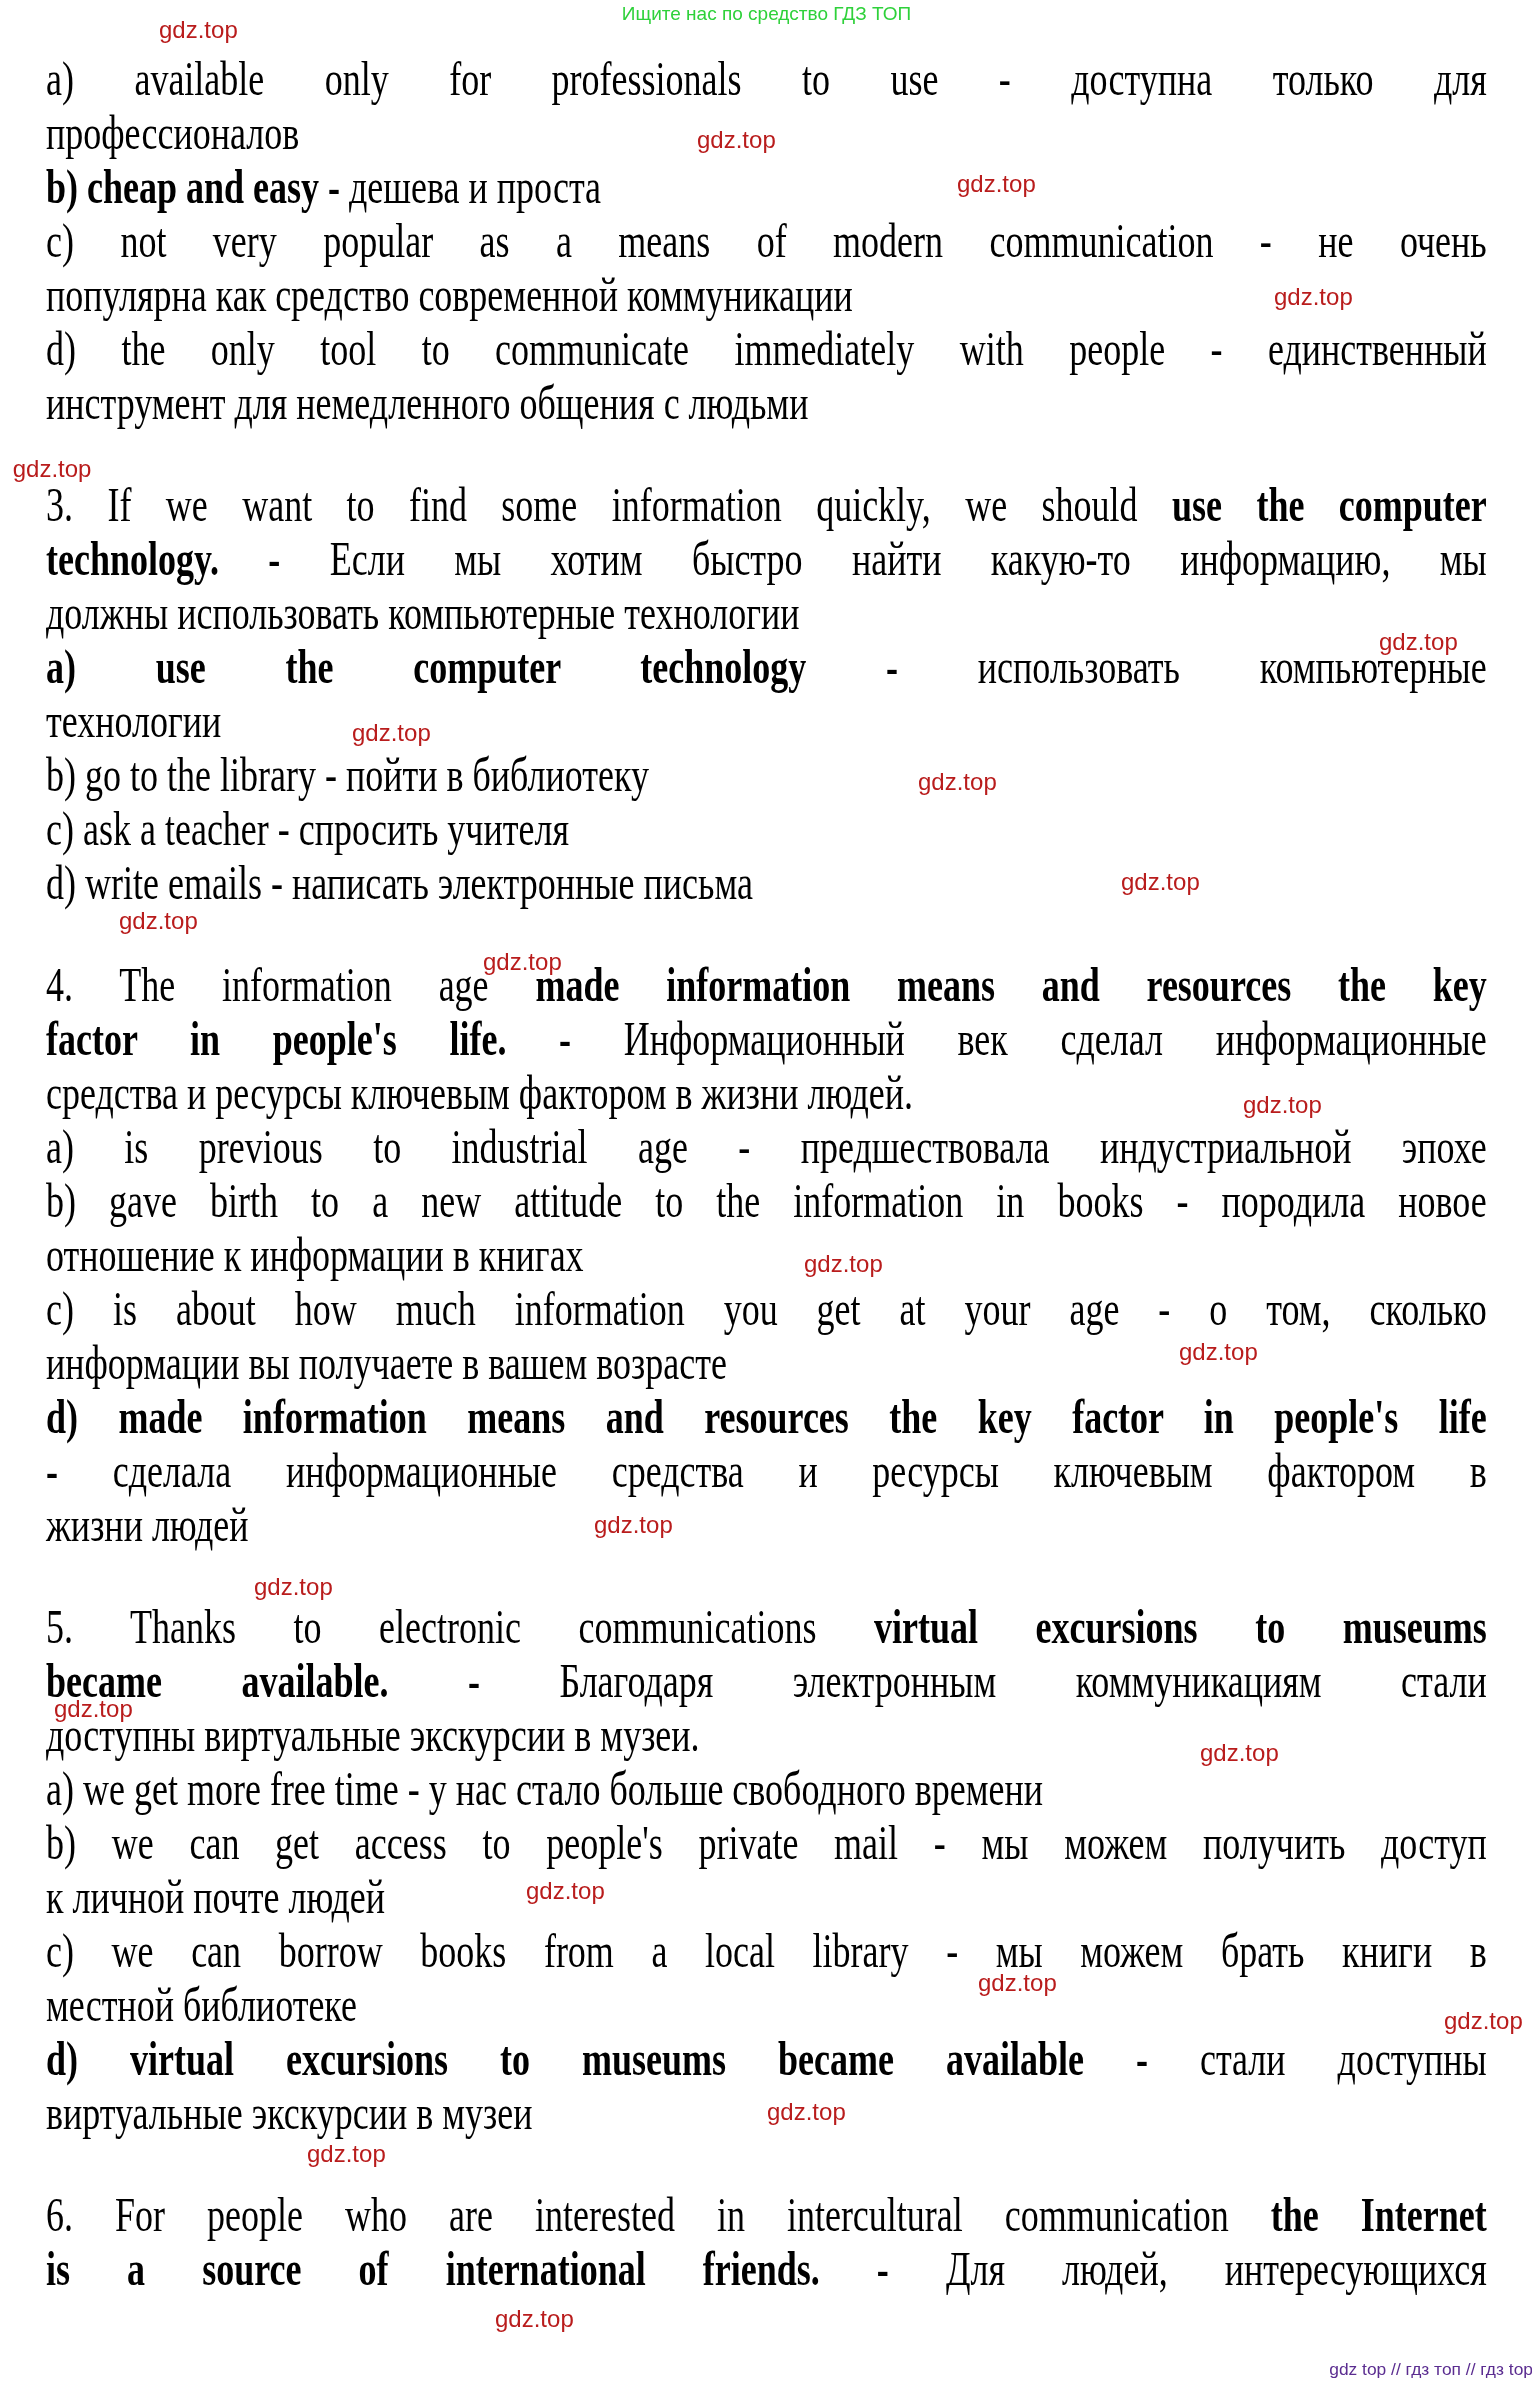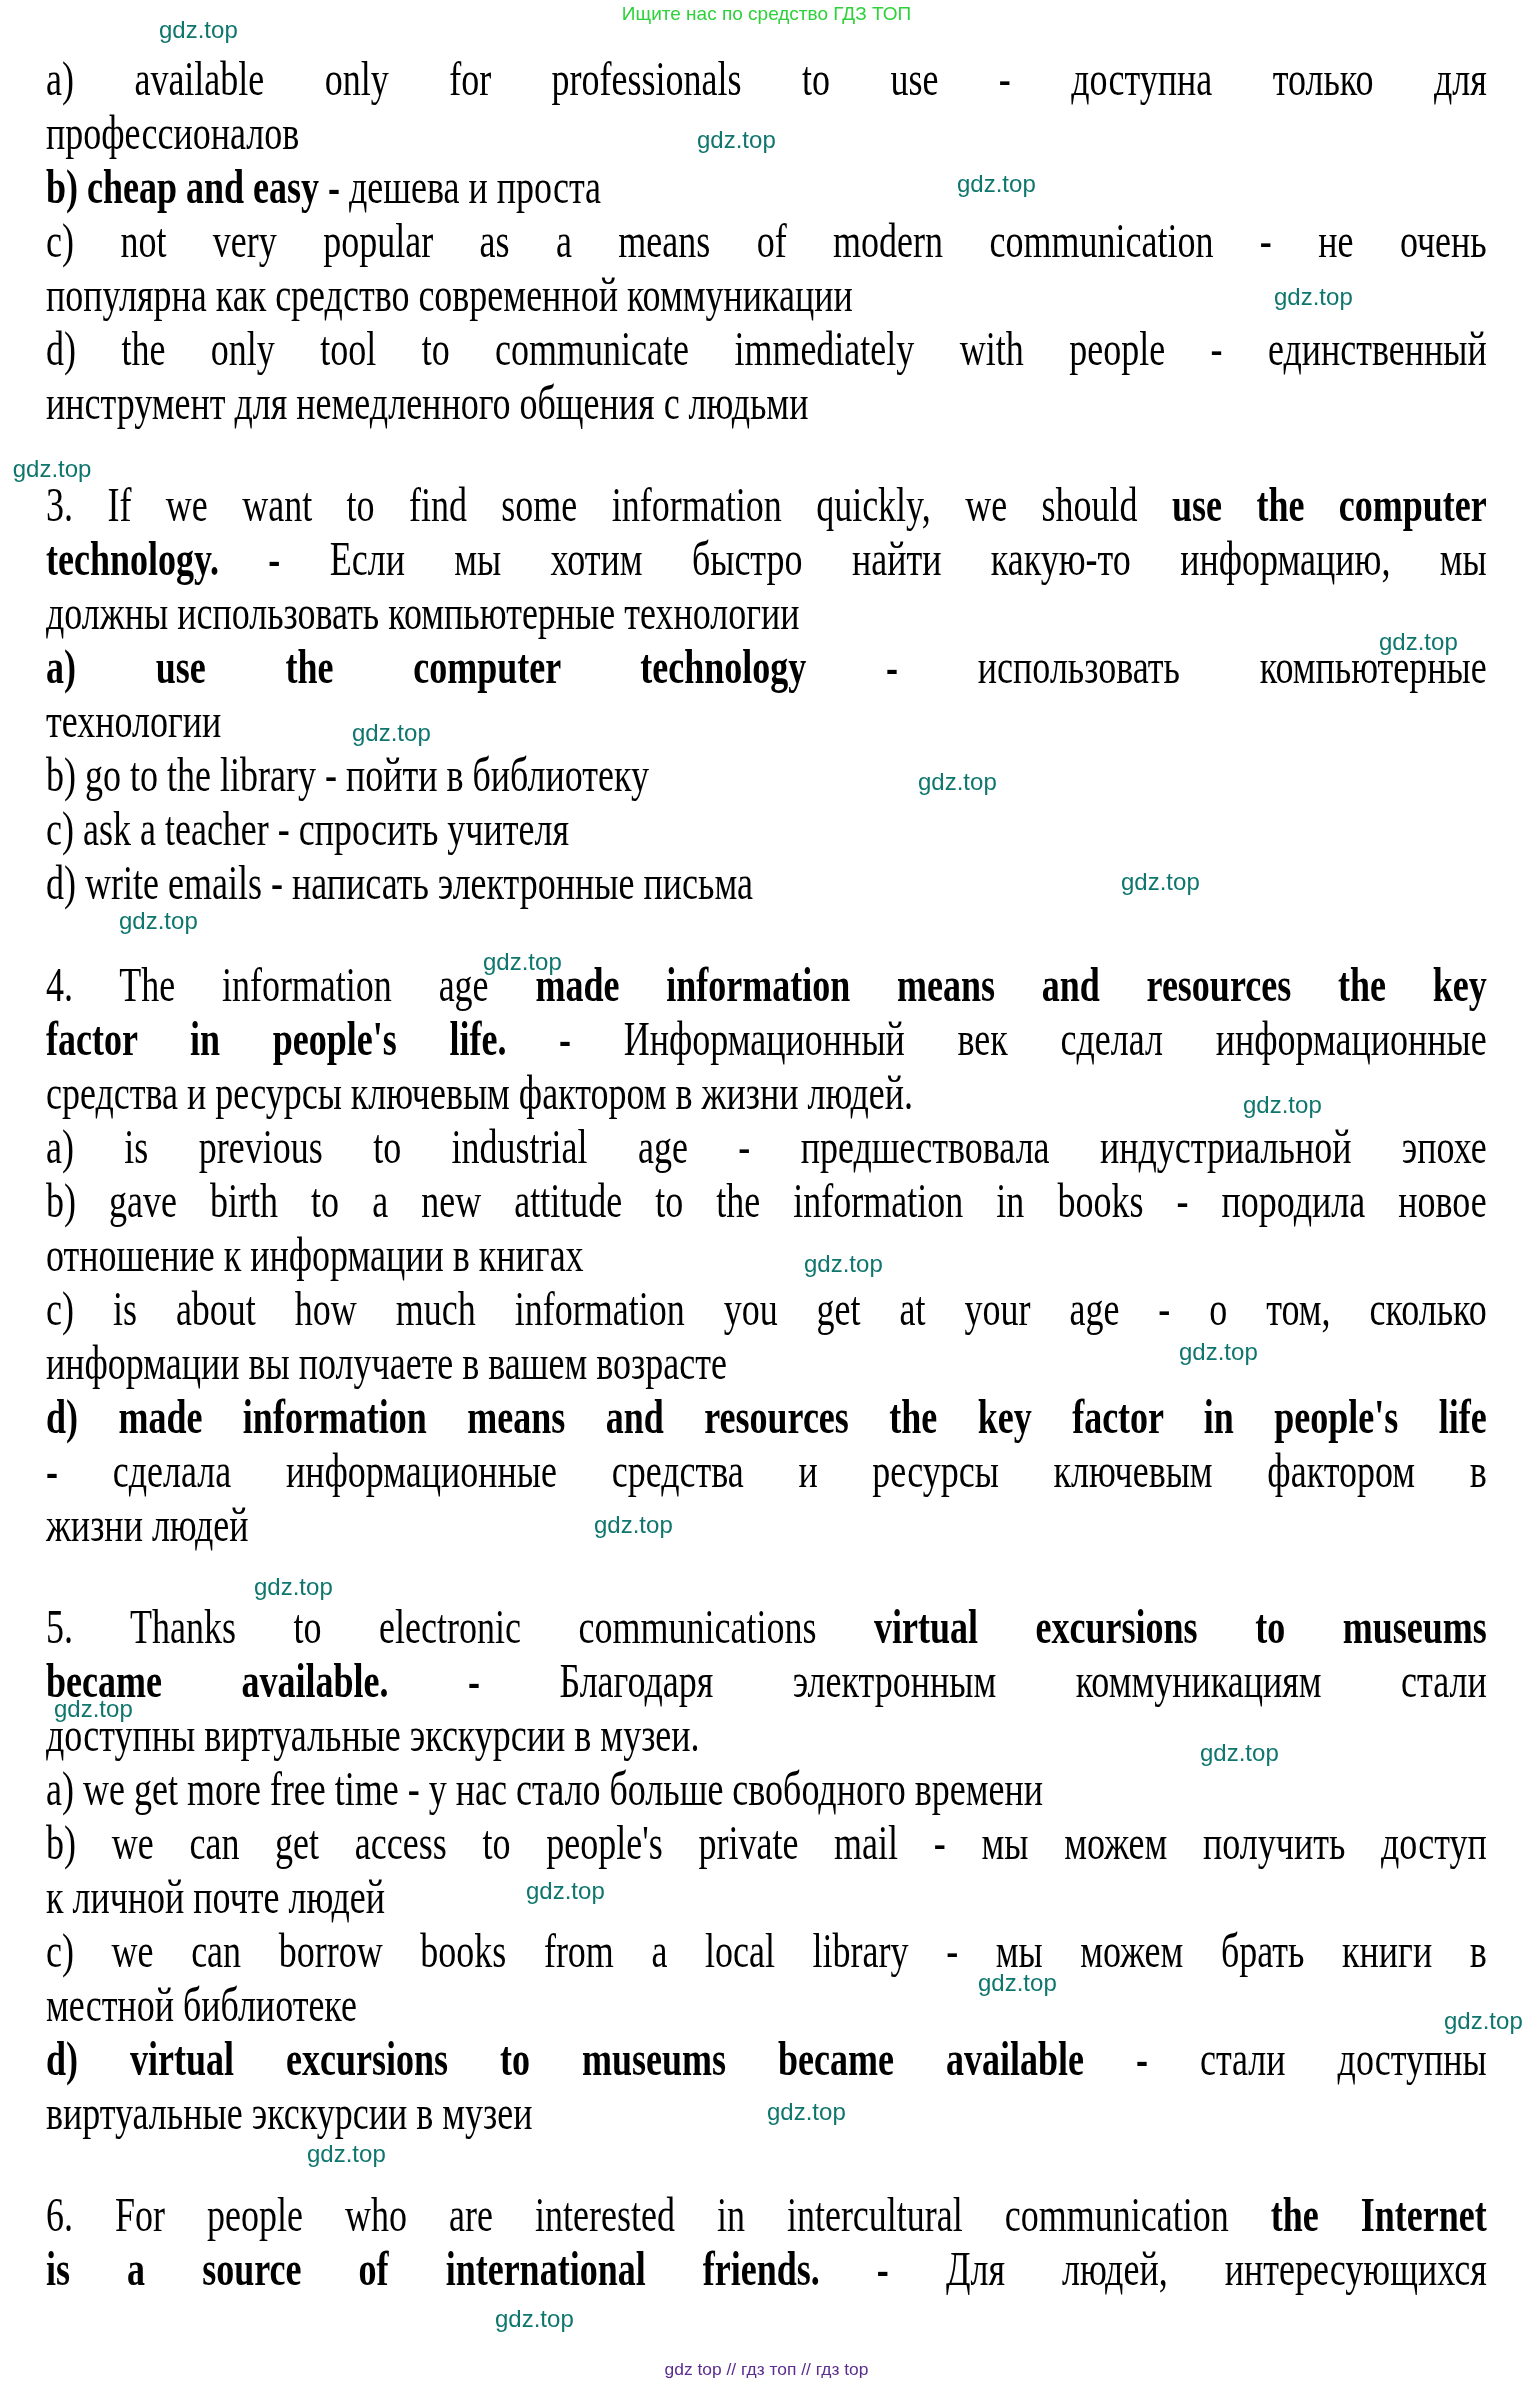--- a/index.html
+++ b/index.html
@@ -32,26 +32,26 @@
   .para.gap { margin-top: 48px; }
   .ln { min-height: 54px; }
   .ln.j { text-align: justify; text-align-last: justify; }
   .ln.l { text-align: left; }
   .b { font-weight: bold; }
   .wm {
     position: absolute;
     font-family: "Liberation Sans", sans-serif;
     font-size: 24px;
     line-height: 25px;
-    color: #0f766e;
+    color: #b91c1c;
     white-space: nowrap;
   }
   .footer-note {
     position: absolute; top: 2359px; left: 0; width: 100%;
-    text-align: center;
+    text-align: right;
     font-family: "Liberation Sans", sans-serif;
     font-size: 17.4px;
     color: #5b2d90;
   }
 </style>
 </head>
 <body>
 
 <div class="page">
   <div class="header-note" style="color: rgb(46, 209, 58);">Ищите нас по средство ГДЗ ТОП</div>

